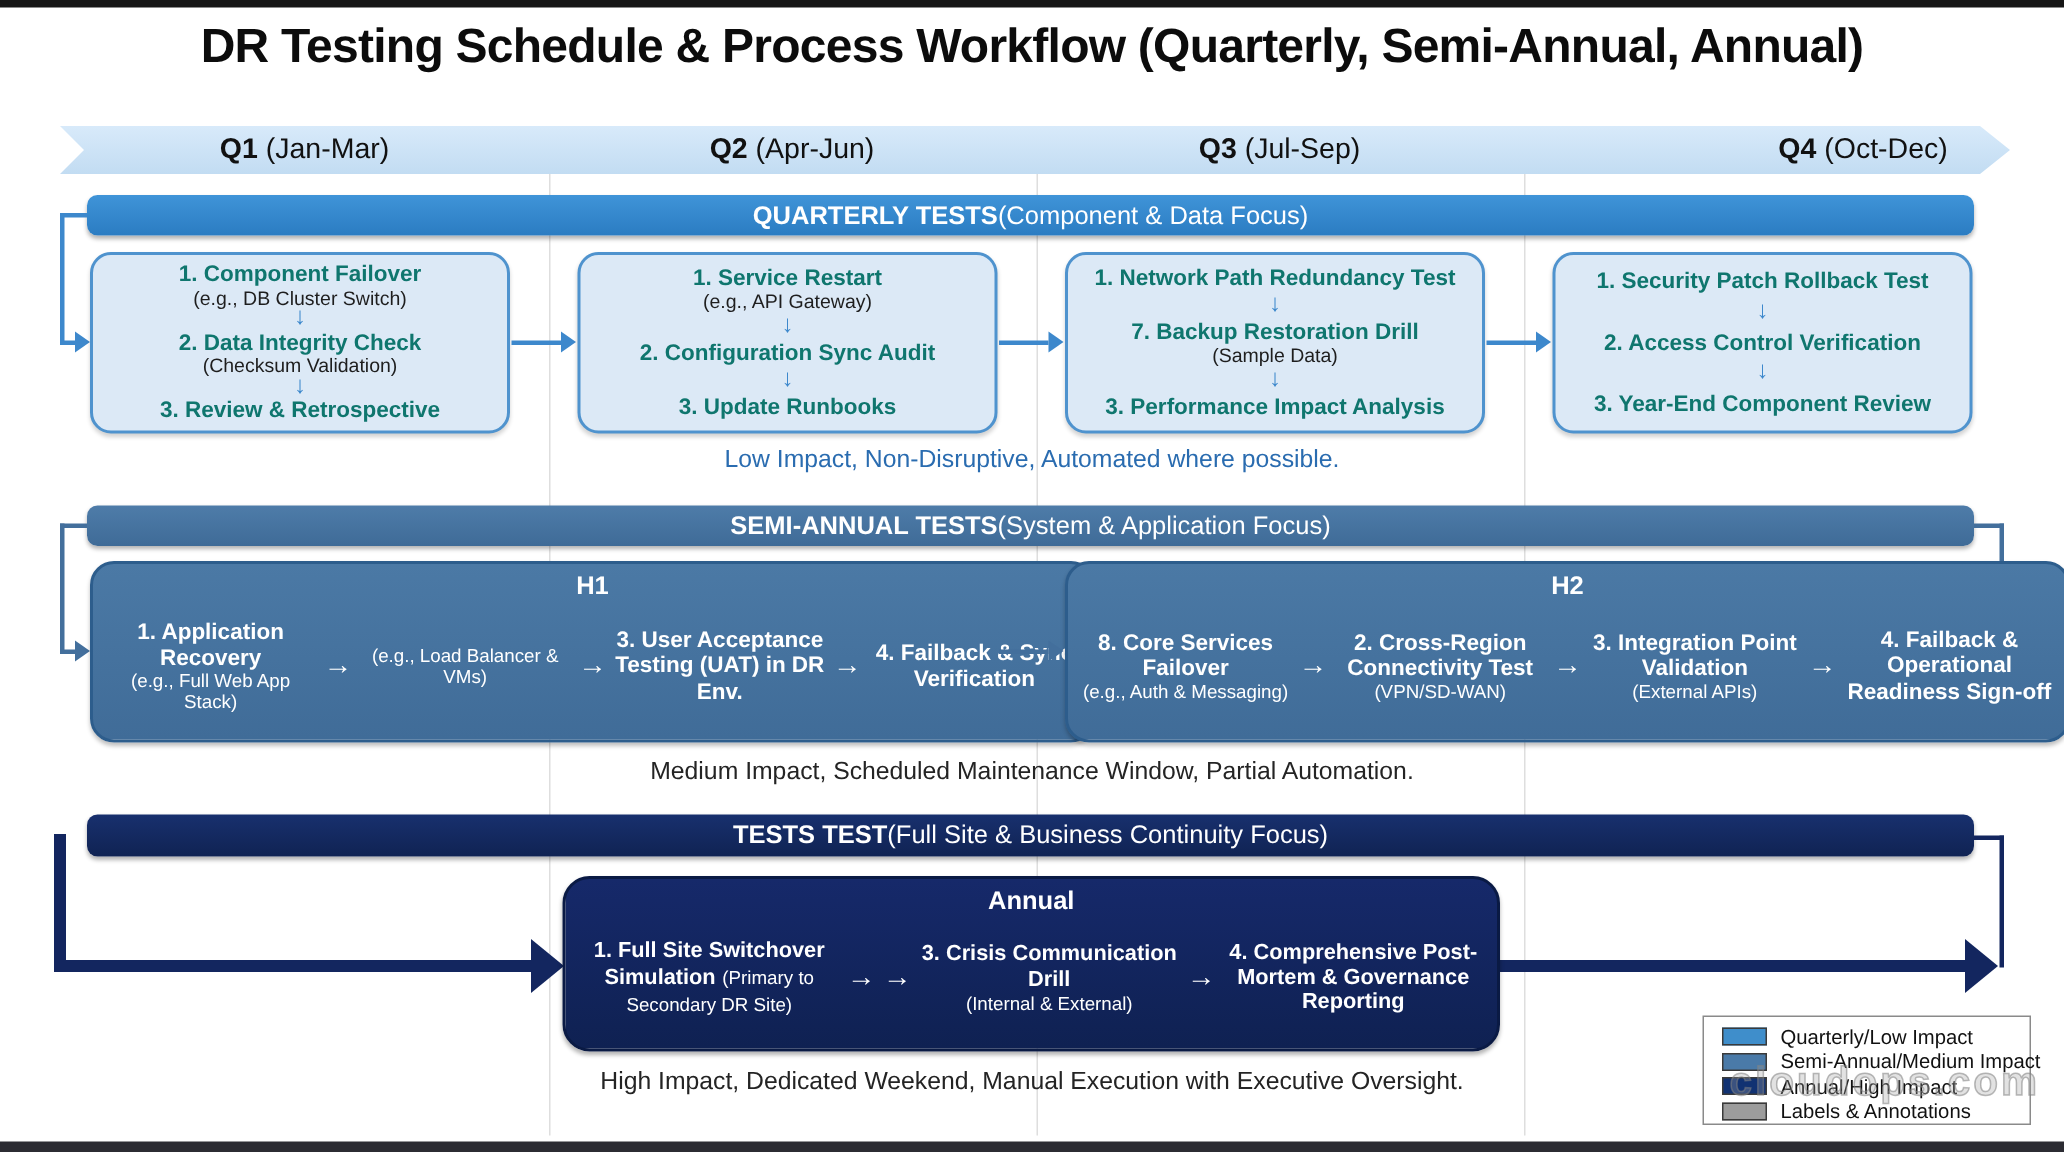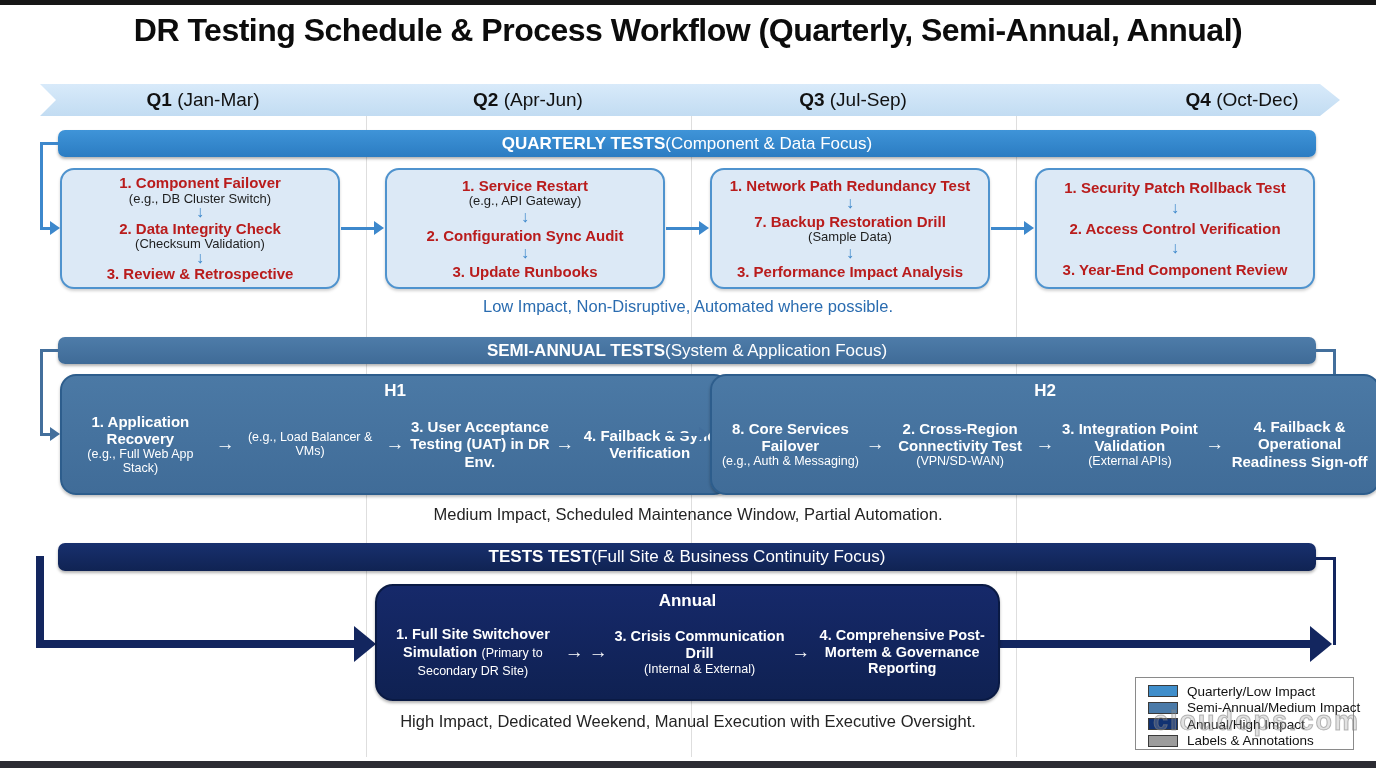--- a/index.html
+++ b/index.html
@@ -29,21 +29,21 @@
   .band-quarterly{top:130px;background:linear-gradient(#3f94d8,#2b7cc2);}
   .band-semi{top:337px;background:linear-gradient(#4e7ca9,#3f6b97);}
   .band-annual{top:543px;background:linear-gradient(#18306e,#102353);height:28px;}
 
   
   .q-box{position:absolute;top:168px;width:280px;height:121px;background:#dce9f6;
          border:2px solid #4f93ce;border-radius:14px;box-sizing:border-box;
          display:flex;flex-direction:column;align-items:center;justify-content:space-evenly;
          padding:3px 6px;box-shadow:0 2px 3px rgba(0,0,0,.18);}
   .q-step{text-align:center;}
-  .q-label{font-size:15px;font-weight:bold;color:#b91c1c;line-height:1.15;}
+  .q-label{font-size:15px;font-weight:bold;color:#0f766e;line-height:1.15;}
   .q-sub{font-size:13px;color:#1e1e1e;line-height:1.1;}
   .dn-arrow{color:#3d88cc;font-size:16px;line-height:10px;height:11px;font-weight:bold;}
 
   
   .caption{position:absolute;left:0;width:1376px;text-align:center;font-size:16.5px;}
   .cap-blue{color:#2a6cb0;}
   .cap-dark{color:#242424;}
 
   
   .seg{position:absolute;}

